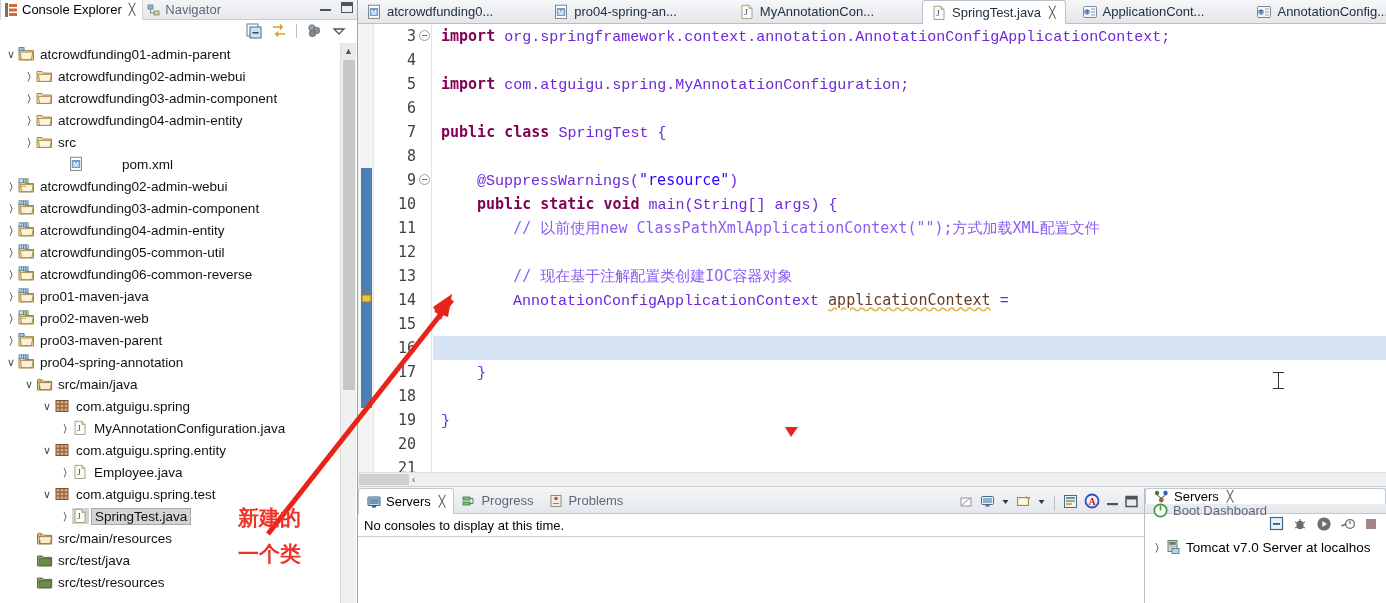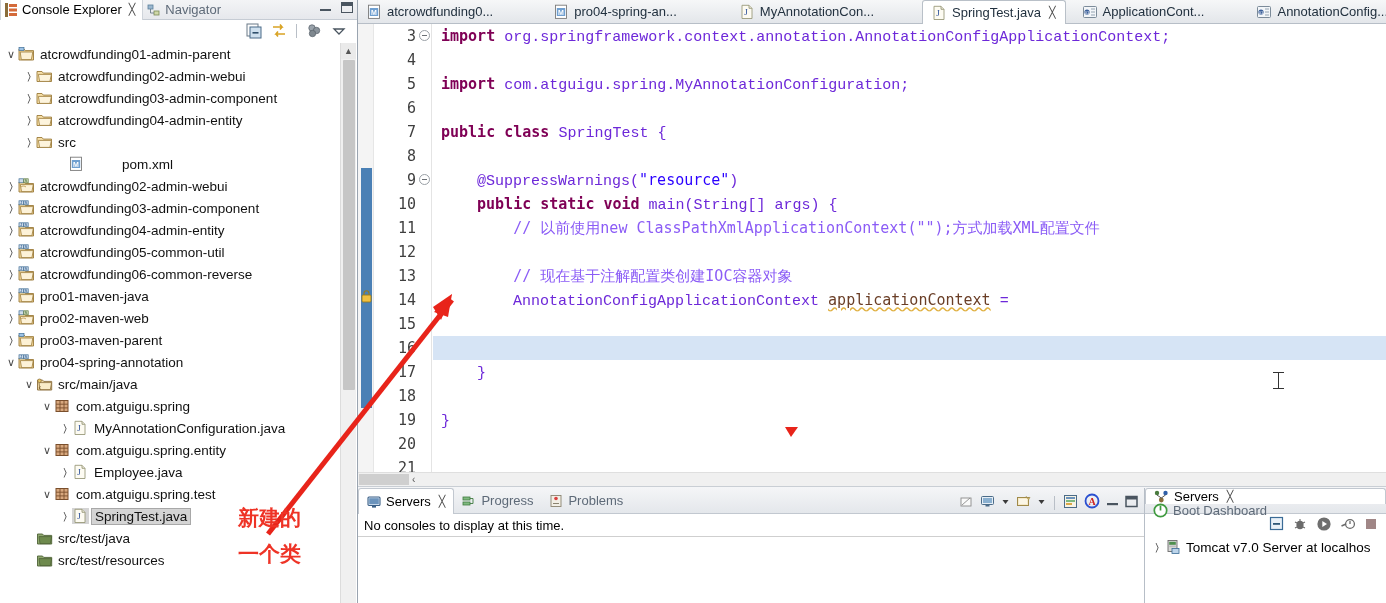--- a/index.html
+++ b/index.html
@@ -550,20 +550,30 @@
             <span class="tlabel">com.atguigu.spring.test</span>
           </div>
           <div class="trow selected" style="padding-left: 58px;">
             <span class="twist">〉</span>
             <span class="ticon"><svg width="17" height="16" viewBox="0 0 17 16">
                 <path d="M3 1.3 h7 l3 3 v10.2 H3 Z" fill="#fdfbf2" stroke="#9a9a7a" stroke-width="0.9"></path>
                 <path d="M10 1.3 v3 h3" fill="#e8e6d6" stroke="#9a9a7a" stroke-width="0.9"></path>
                 <text x="7" y="11.3" font-size="9" font-family="Liberation Serif, serif" fill="#2a4f9a" text-anchor="middle">J</text>
               </svg></span>
             <span class="tlabel">SpringTest.java</span>
+          </div>
+          <div class="trow" style="padding-left: 22px;">
+            <span class="twist none"></span>
+            <span class="ticon"><svg width="17" height="16" viewBox="0 0 17 16">
+                <path d="M1.5 4 h5 l1.2 1.4 h8 v8.6 H1.5 Z" fill="#efd9a6" stroke="#8a6d3b" stroke-width="0.9"></path>
+                <path d="M3 6.6 h12.6 l-1.3 7 H4 Z" fill="#faecc8" stroke="#8a6d3b" stroke-width="0.8"></path>
+                <path d="M4.5 10.5 l-1.6 1.4 1.6 1.4" fill="none" stroke="#7a5f2e" stroke-width="0.9"></path>
+                <circle cx="3.5" cy="4.8" r="1.8" fill="#e8c766" stroke="#8a6d3b" stroke-width="0.7"></circle>
+              </svg></span>
+            <span class="tlabel">src/main/resources</span>
           </div>
           <div class="trow" style="padding-left: 22px;">
             <span class="twist none"></span>
             <span class="ticon"><svg width="17" height="16" viewBox="0 0 17 16">
                 <path d="M1.5 4 h5 l1.2 1.4 h8 v8.6 H1.5 Z" fill="#8fa86e" stroke="#4e6237" stroke-width="0.9"></path>
                 <path d="M3 6.6 h12.6 l-1.3 7 H4 Z" fill="#6e8a4d" stroke="#4e6237" stroke-width="0.8"></path>
               </svg></span>
             <span class="tlabel">src/test/java</span>
           </div>
           <div class="trow" style="padding-left: 22px;">

